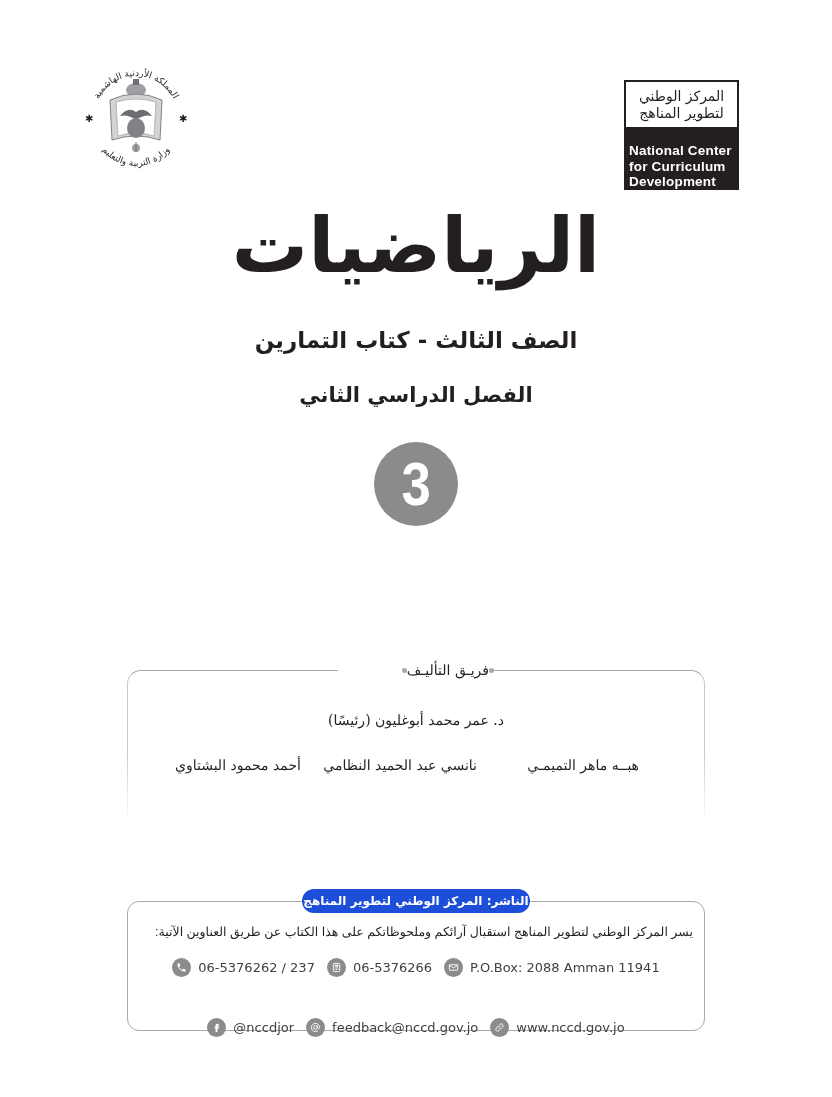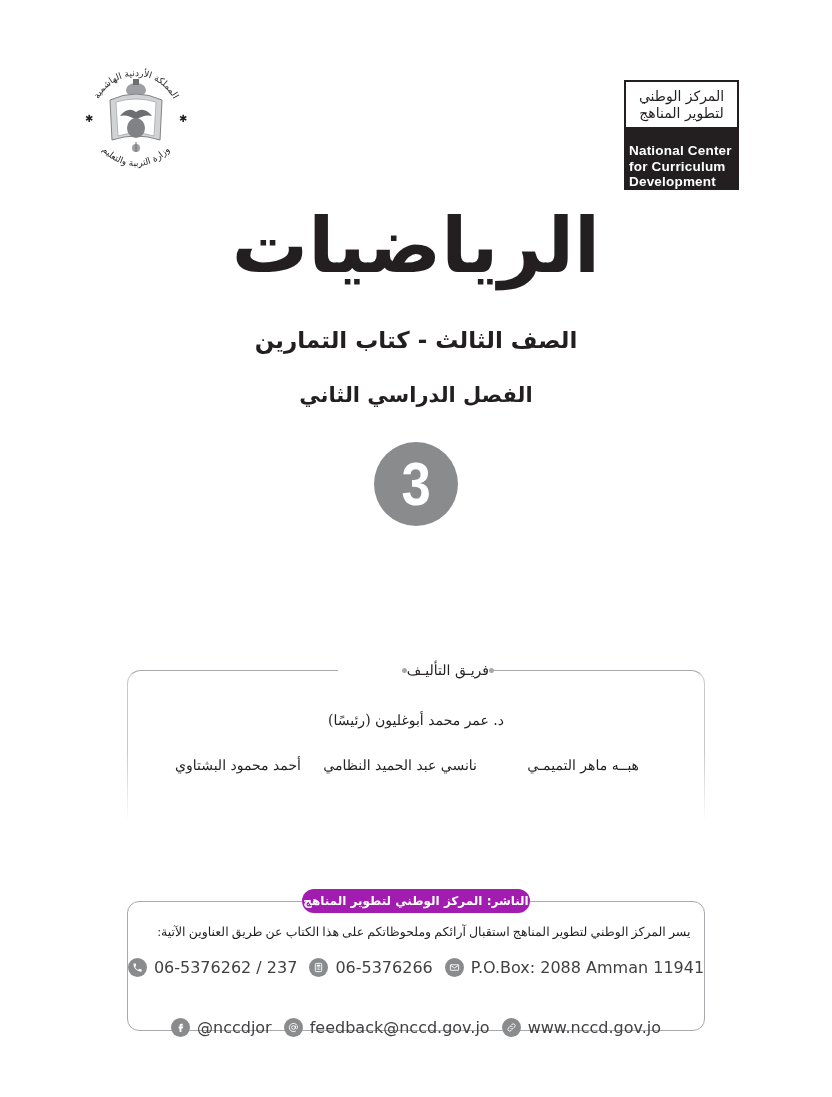--- a/index.html
+++ b/index.html
@@ -33,26 +33,26 @@
     .authors-heading .label { direction: rtl; font-family: "DejaVu Serif", serif; font-size: 14px; color: #231f20; }
     .author-lead { position: absolute; left: 0; right: 0; top: 712px; text-align: center; direction: rtl; font-family: "DejaVu Serif", serif; font-size: 14px; color: #231f20; }
     .author-row { position: absolute; left: 0; right: 0; top: 757px; direction: rtl; font-family: "DejaVu Serif", serif; font-size: 14px; color: #231f20; }
     .author-row span { position: absolute; white-space: nowrap; }
     .author-row .a1 { right: 193px; }
     .author-row .a2 { right: 355px; }
     .author-row .a3 { right: 531px; }
 
     
     .publisher-box { position: absolute; left: 127px; top: 901px; width: 578px; height: 130px; border: 1.5px solid #a7a9ac; border-radius: 12px; }
-    .publisher-tag { position: absolute; left: 302px; top: 889px; width: 228px; height: 24px; border-radius: 12px; background: #a21caf; color: #fff; direction: rtl; font-family: "DejaVu Sans", sans-serif; font-weight: bold; font-size: 12px; line-height: 24px; text-align: center; }
-    .publisher-intro { position: absolute; left: 0; right: 0; top: 924px; text-align: center; direction: rtl; font-family: Liberation Serif, serif; font-size: 12.5px; color: #231f20; padding-left: 16px; }
+    .publisher-tag { position: absolute; left: 302px; top: 889px; width: 228px; height: 24px; border-radius: 12px; background: #1d4ed8; color: #fff; direction: rtl; font-family: "DejaVu Sans", sans-serif; font-weight: bold; font-size: 12px; line-height: 24px; text-align: center; }
+    .publisher-intro { position: absolute; left: 0; right: 0; top: 924px; text-align: center; direction: rtl; font-family: Liberation Sans, sans-serif; font-size: 12.5px; color: #231f20; padding-left: 16px; }
     .contact-row { position: absolute; left: 0; right: 0; display: flex; justify-content: center; align-items: center; gap: 12px; direction: ltr; }
     .contact-row.r1 { top: 958px; }
     .contact-row.r2 { top: 1018px; }
-    .contact-item { display: flex; align-items: center; gap: 7px; font-family: "DejaVu Sans", sans-serif; font-size: 16px; color: #414042; white-space: nowrap; }
+    .contact-item { display: flex; align-items: center; gap: 7px; font-family: "DejaVu Sans", sans-serif; font-size: 13px; color: #414042; white-space: nowrap; }
     .cicon { width: 19px; height: 19px; border-radius: 50%; background: #8a8b8d; display: inline-flex; align-items: center; justify-content: center; flex-shrink: 0; }
     .cicon svg { width: 11px; height: 11px; }
   </style>
 </head>
 <body>
 
 <div class="emblem">
   <svg viewBox="0 0 112 112">
     <defs>
       <path id="ringTop" d="M 14 56 A 42 42 0 0 1 98 56"></path>

